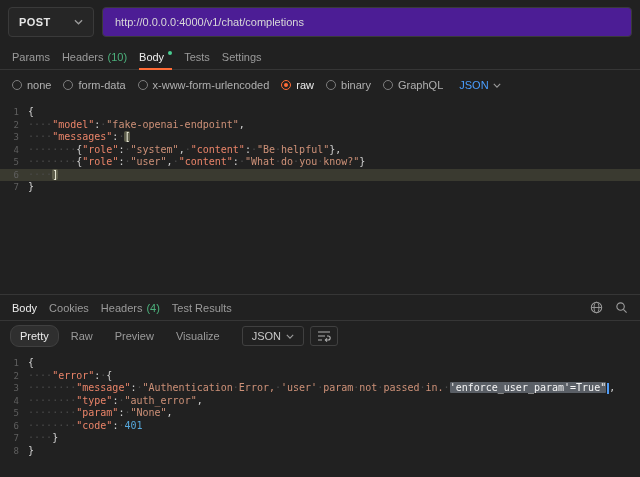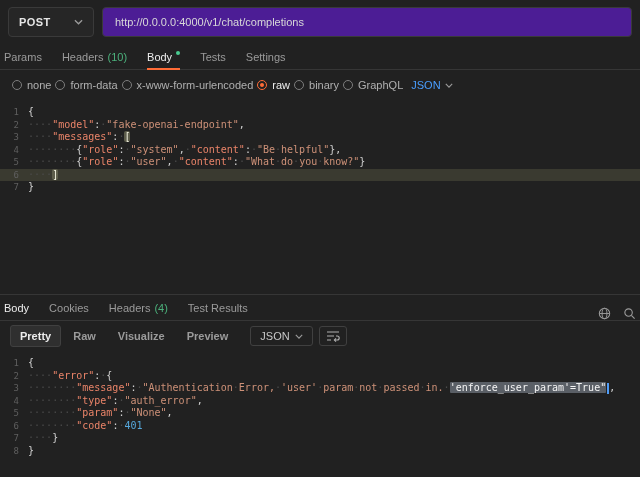--- a/index.html
+++ b/index.html
@@ -19,32 +19,32 @@
     padding:0 10px; color:#e6e6e6; font-weight:bold; letter-spacing:.4px; font-size:11px;
   }
   .url-input {
     flex:1; height:30px; background:#4c1d95; border:1px solid #3a3a3a;
     border-radius:4px; display:flex; align-items:center; padding:0 12px;
     color:#d8d8d8; font-size:11px;
   }
   .chev { color:#9b9b9b; display:flex; align-items:center; }
 
   
-  .tabs { display:flex; align-items:flex-end; gap:20px; padding:0 4px;
+  .tabs { display:flex; align-items:center; gap:12px; padding:0 12px;
           height:26px; border-bottom:1px solid #363636; color:#9b9b9b; }
   .tab { display:flex; align-items:center; height:100%; position:relative; white-space:nowrap; }
   .tab.active { color:#ededed; }
   .tabs.underline .tab.active::after {
     content:""; position:absolute; left:0; right:0; bottom:-1px; height:2px; background:#ff6c37;
   }
   .count { color:#4cb17c; margin-left:4px; }
   .dot { width:4px; height:4px; border-radius:50%; background:#49cc90; margin-left:4px; transform:translateY(-4px); }
 
   
-  .body-types { display:flex; align-items:center; gap:4px; height:30px; padding:0 12px; color:#b0b0b0; }
+  .body-types { display:flex; align-items:center; gap:12px; height:30px; padding:0 12px; color:#b0b0b0; }
   .radio-opt { display:flex; align-items:center; gap:5px; }
   .radio { width:10px; height:10px; border:1px solid #7d7d7d; border-radius:50%; position:relative; flex:none; }
   .radio-opt.selected { color:#ededed; }
   .radio-opt.selected .radio { border-color:#ff6c37; }
   .radio-opt.selected .radio::after { content:""; position:absolute; inset:2px; background:#ff6c37; border-radius:50%; }
   .lang-select { display:flex; align-items:center; gap:4px; color:#4a9eff; margin-left:4px; }
 
   
   .editor {
     font-family:"DejaVu Sans Mono", monospace; font-size:10px; line-height:12.5px;
@@ -63,21 +63,21 @@
   .tk-w { }
   .ws { color:#4a4a4a; }
   .tk-sel { background:#5a5f66; color:#f4f4f4; border-radius:1px; }
   .tk-bm { background:#5d5d4b; color:#f1f1df; border-radius:2px; }
   .tk-cur { display:inline-block; width:2px; height:11px; background:#4f9cf7; vertical-align:middle; margin-left:1px; }
 
   
   .response-section { border-top:1px solid #363636; }
   .resp-icons { margin-left:auto; display:flex; gap:12px; align-items:center; color:#9b9b9b; }
   .resp-toolbar { display:flex; align-items:center; gap:6px; height:30px; padding:0 10px; color:#9b9b9b; }
-  .view-chip { padding:4px 9px; border-radius:3px; border:1px solid transparent;font-weight:bold; }
+  .view-chip { padding:4px 9px; border-radius:9px; border:1px solid transparent; }
   .view-chip.active { background:#2f2f2f; border:1px solid #404040; color:#ececec; }
   .lang-chip { display:flex; align-items:center; gap:5px; padding:3px 9px; border:1px solid #404040;
                border-radius:3px; color:#c8c8c8; margin-left:6px; }
   .icon-chip { padding:3px 6px; border:1px solid #404040; border-radius:3px; display:flex; align-items:center; color:#b0b0b0; }
   svg { display:block; }
 </style>
 </head>
 <body>
 
 <div class="topbar">
@@ -209,22 +209,22 @@
             <path d="M9 9l3.5 3.5" stroke="currentColor" stroke-width="1.2"></path>
           </svg>
         </span>
       </span>
     </div>
 
   <div class="resp-toolbar">
     <span id="resp-views" style="display:flex;gap:2px;align-items:center;">
         <span class="view-chip active">Pretty</span>
         <span class="view-chip">Raw</span>
+        <span class="view-chip">Preview</span>
         <span class="view-chip">Visualize</span>
-        <span class="view-chip">Preview</span>
       </span>
     <span class="lang-chip">
       <span>JSON</span>
       <span class="chev">
         <svg width="8" height="5" viewBox="0 0 10 6">
             <path d="M1 1l4 4 4-4" fill="none" stroke="currentColor" stroke-width="1.4"></path>
           </svg>
       </span>
     </span>
     <span class="icon-chip">

